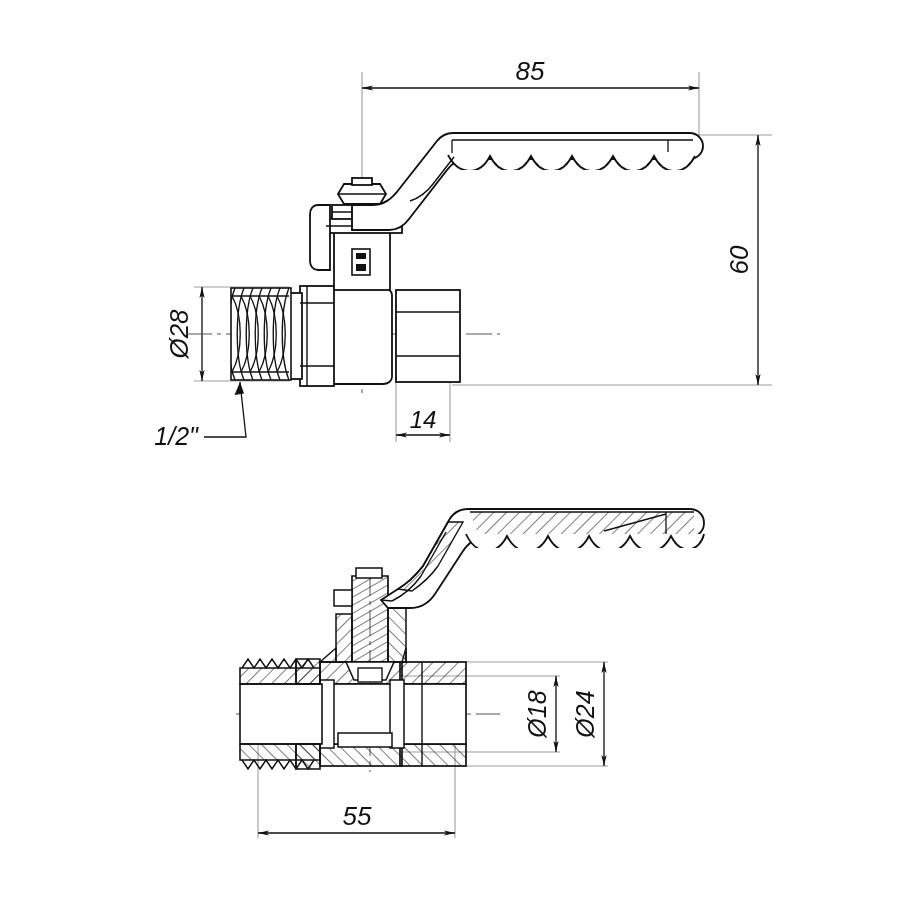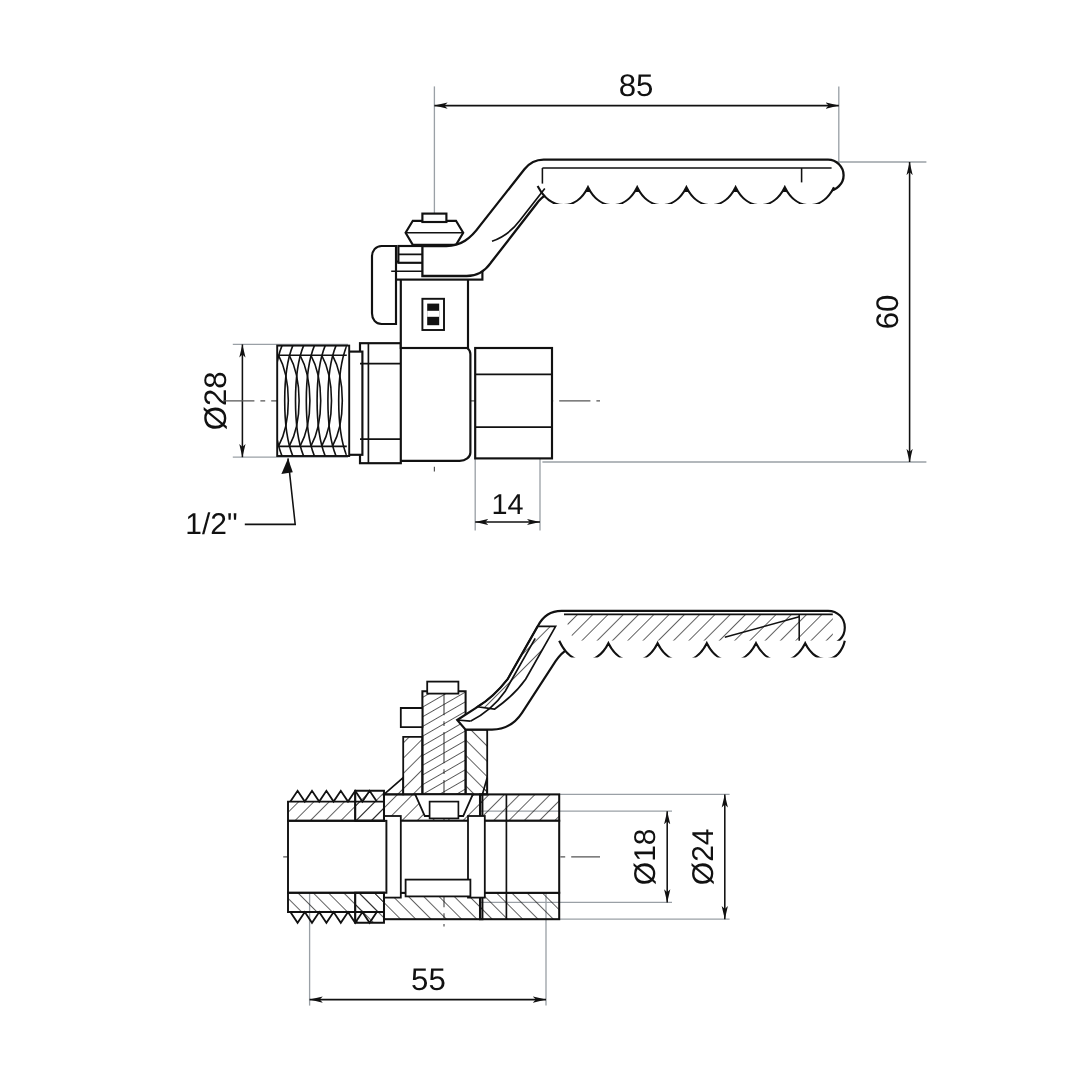--- a/index.html
+++ b/index.html
@@ -1,18 +1,18 @@
 <!DOCTYPE html>
 <html><head>
 <meta charset="utf-8">
 <style>
   html,body{margin:0;padding:0;background:#ffffff;}
   body{width:900px;height:900px;overflow:hidden;
        font-family:"Liberation Sans", sans-serif;}
-  #stage{position:relative;width:900px;height:723px;background:#fff;}
+  #stage{position:relative;width:900px;height:723px;background:#fff;font-style:italic;}
   svg{display:block;position:absolute;top:0;left:0;}
   text{font-family:"Liberation Sans", sans-serif;fill:#111;}
 </style>
 </head>
 <body>
 
 <div id="stage">
 
 <svg width="900" height="900" viewBox="0 0 900 900">
 

